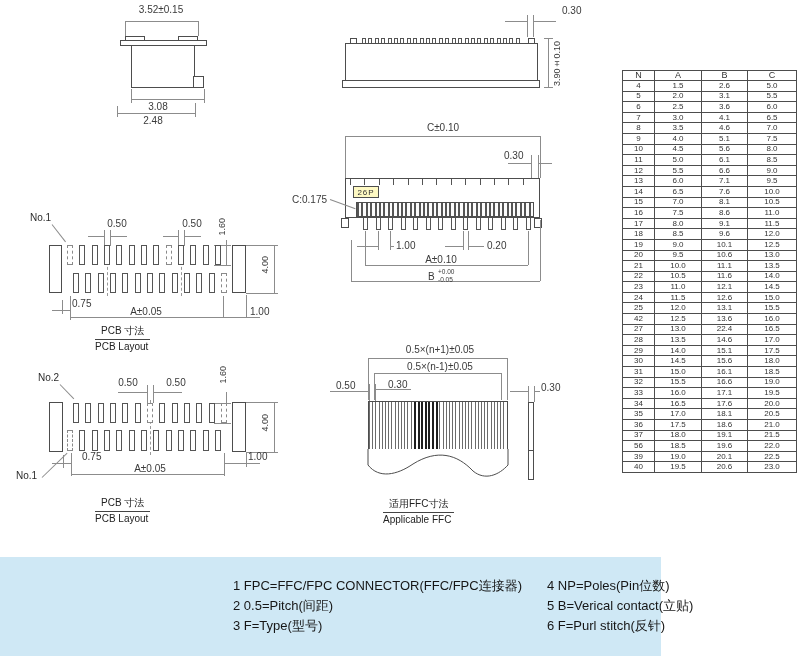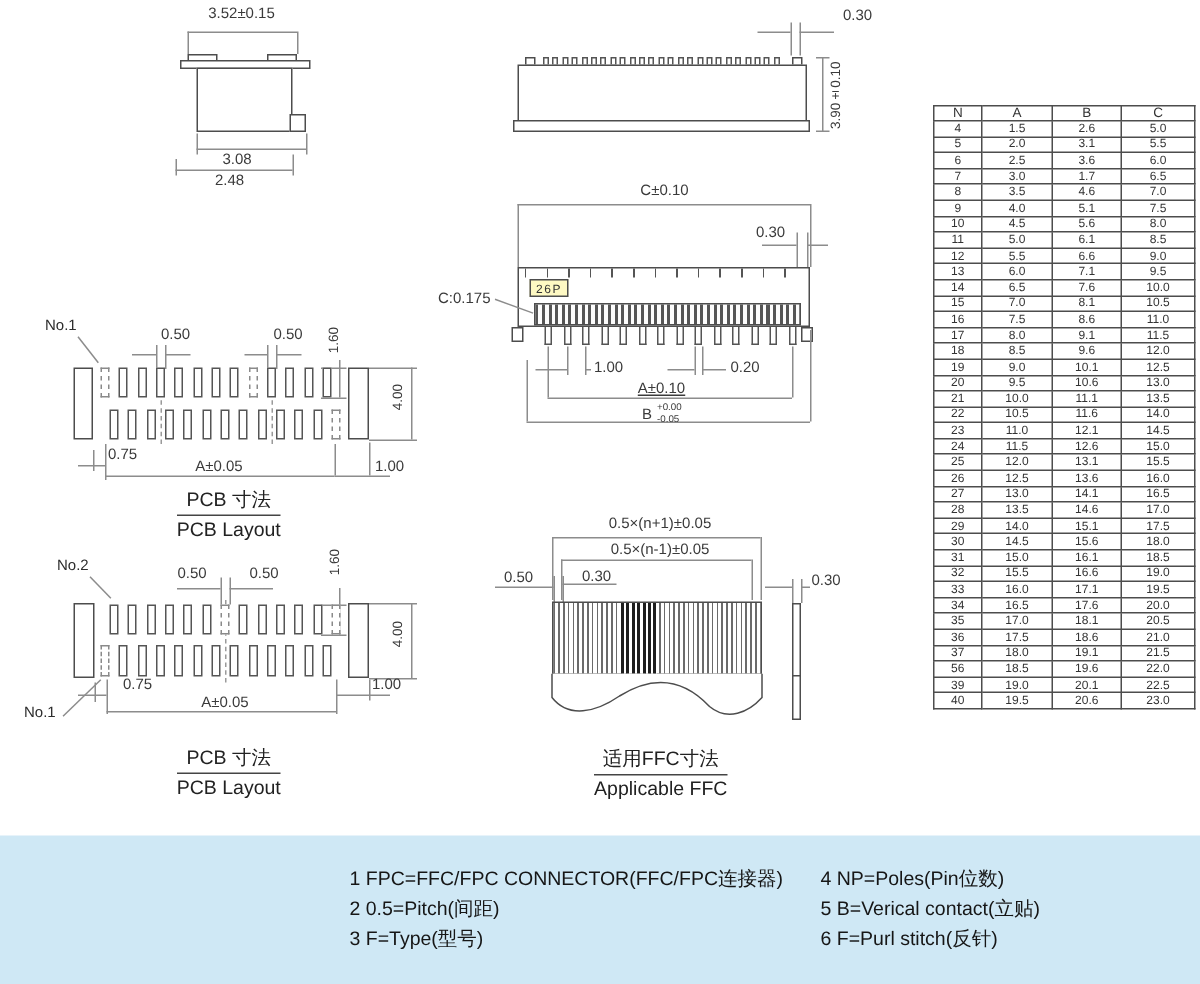--- a/index.html
+++ b/index.html
@@ -10,21 +10,21 @@
   .vl{position:absolute;width:1px;background:#8c8c8c;}
   .vld{position:absolute;width:0;border-left:1px dashed #9a9a9a;}
   .part{position:absolute;border:1px solid #4d4d4d;background:#fff;box-sizing:border-box;}
   .diag{position:absolute;height:1px;background:#8c8c8c;transform-origin:left center;}
   .dim{position:absolute;font-size:10px;color:#3a3a3a;white-space:nowrap;line-height:1;}
   .dim.c{transform:translateX(-50%);}
   .dim.sm{font-size:6.5px;line-height:1.1;}
   .vt{position:absolute;writing-mode:vertical-rl;transform:rotate(180deg);font-size:9px;
       color:#3a3a3a;line-height:1;white-space:nowrap;}
   .lbl{position:absolute;font-size:10px;color:#2c2c2c;white-space:nowrap;line-height:1;}
-  .cap{position:absolute;text-align:center;font-size:13px;color:#222;line-height:1.2;}
+  .cap{position:absolute;font-size:10px;color:#222;line-height:1.2;}
   .cap .cn{display:inline-block;border-bottom:1px solid #444;padding:0 6px 2px;}
   .cap .en{padding-top:1px;}
   
   .pads{position:absolute;display:flex;justify-content:space-between;}
   .pad{width:6px;height:100%;border:1px solid #555;background:#fff;box-sizing:border-box;}
   .pad.dashed{border-style:dashed;border-color:#8a8a8a;}
   .leg{width:5px;height:100%;border:1px solid #555;border-top:none;background:#fff;box-sizing:border-box;}
   .fpin{width:4px;height:100%;border:1px solid #555;background:#fff;box-sizing:border-box;}
   .ticks{position:absolute;background:repeating-linear-gradient(90deg,#555 0 1px,transparent 1px 14.4px);}
   .comb{position:absolute;border:1px solid #4d4d4d;
@@ -33,21 +33,21 @@
         background:repeating-linear-gradient(90deg,#6b6b6b 0 1px,#fff 1px 3.2px);box-sizing:border-box;}
   .ffcdark{position:absolute;background:repeating-linear-gradient(90deg,#1e1e1e 0 2px,#fff 2px 3.6px);}
   .box26{position:absolute;border:1px solid #4d4d4d;background:#fef9c3;font-size:8px;color:#333;
         text-align:center;letter-spacing:1px;box-sizing:border-box;}
   
   .spec-table{position:absolute;left:622px;top:70px;width:174px;height:403px;border-collapse:collapse;
         table-layout:fixed;font-size:8px;color:#333;text-align:center;}
   .spec-table th,.spec-table td{border:1px solid #4d4d4d;padding:0;font-weight:normal;line-height:1;}
   .spec-table th{font-size:9px;}
   
-  .panel{position:absolute;left:0;top:557px;width:800px;height:99px;background:#cfe8f5;}
+  .panel{position:absolute;left:0;top:557px;width:661px;height:99px;background:#cfe8f5;}
   .note{position:absolute;font-size:13px;color:#161616;white-space:nowrap;line-height:1;}
 </style>
 </head>
 <body>
 
 <div class="page">
 
   <div>
     <div class="dim c" style="left:161px;top:5px;">3.52±0.15</div>
     <div class="hl" style="left:125px;top:21px;width:73px;"></div>
@@ -151,21 +151,21 @@
     <div class="hl" style="left:390px;top:246px;width:4px;"></div>
     <div class="dim" style="left:396px;top:241px;">1.00</div>
     <div class="vl" style="left:463px;top:231px;height:19px;"></div>
     <div class="vl" style="left:468px;top:231px;height:19px;"></div>
     <div class="hl" style="left:445px;top:246px;width:18px;"></div>
     <div class="hl" style="left:468px;top:246px;width:16px;"></div>
     <div class="dim" style="left:487px;top:241px;">0.20</div>
     <div class="vl" style="left:365px;top:231px;height:34px;"></div>
     <div class="vl" style="left:528px;top:231px;height:34px;"></div>
     <div class="hl" style="left:365px;top:265px;width:163px;"></div>
-    <div class="dim c" style="left:441px;top:255px;text-decoration:underline;">A±0.10</div>
+    <div class="dim c" style="left:441px;top:255px;">A±0.10</div>
     <div class="vl" style="left:351px;top:240px;height:41px;"></div>
     <div class="vl" style="left:540px;top:220px;height:61px;"></div>
     <div class="hl" style="left:351px;top:281px;width:189px;"></div>
     <div class="dim" style="left:428px;top:272px;">B</div>
     <div class="dim sm" style="left:438px;top:268px;">+0.00</div>
     <div class="dim sm" style="left:438px;top:276px;">-0.05</div>
   </div>
 
   <div>
     <div class="lbl" style="left:30px;top:213px;">No.1</div>
@@ -369,21 +369,21 @@
         </tr>
         <tr>
           <td>6</td>
           <td>2.5</td>
           <td>3.6</td>
           <td>6.0</td>
         </tr>
         <tr>
           <td>7</td>
           <td>3.0</td>
-          <td>1.7</td>
+          <td>4.1</td>
           <td>6.5</td>
         </tr>
         <tr>
           <td>8</td>
           <td>3.5</td>
           <td>4.6</td>
           <td>7.0</td>
         </tr>
         <tr>
           <td>9</td>
@@ -481,29 +481,29 @@
           <td>12.6</td>
           <td>15.0</td>
         </tr>
         <tr>
           <td>25</td>
           <td>12.0</td>
           <td>13.1</td>
           <td>15.5</td>
         </tr>
         <tr>
-          <td>26</td>
+          <td>42</td>
           <td>12.5</td>
           <td>13.6</td>
           <td>16.0</td>
         </tr>
         <tr>
           <td>27</td>
           <td>13.0</td>
-          <td>14.1</td>
+          <td>22.4</td>
           <td>16.5</td>
         </tr>
         <tr>
           <td>28</td>
           <td>13.5</td>
           <td>14.6</td>
           <td>17.0</td>
         </tr>
         <tr>
           <td>29</td>

